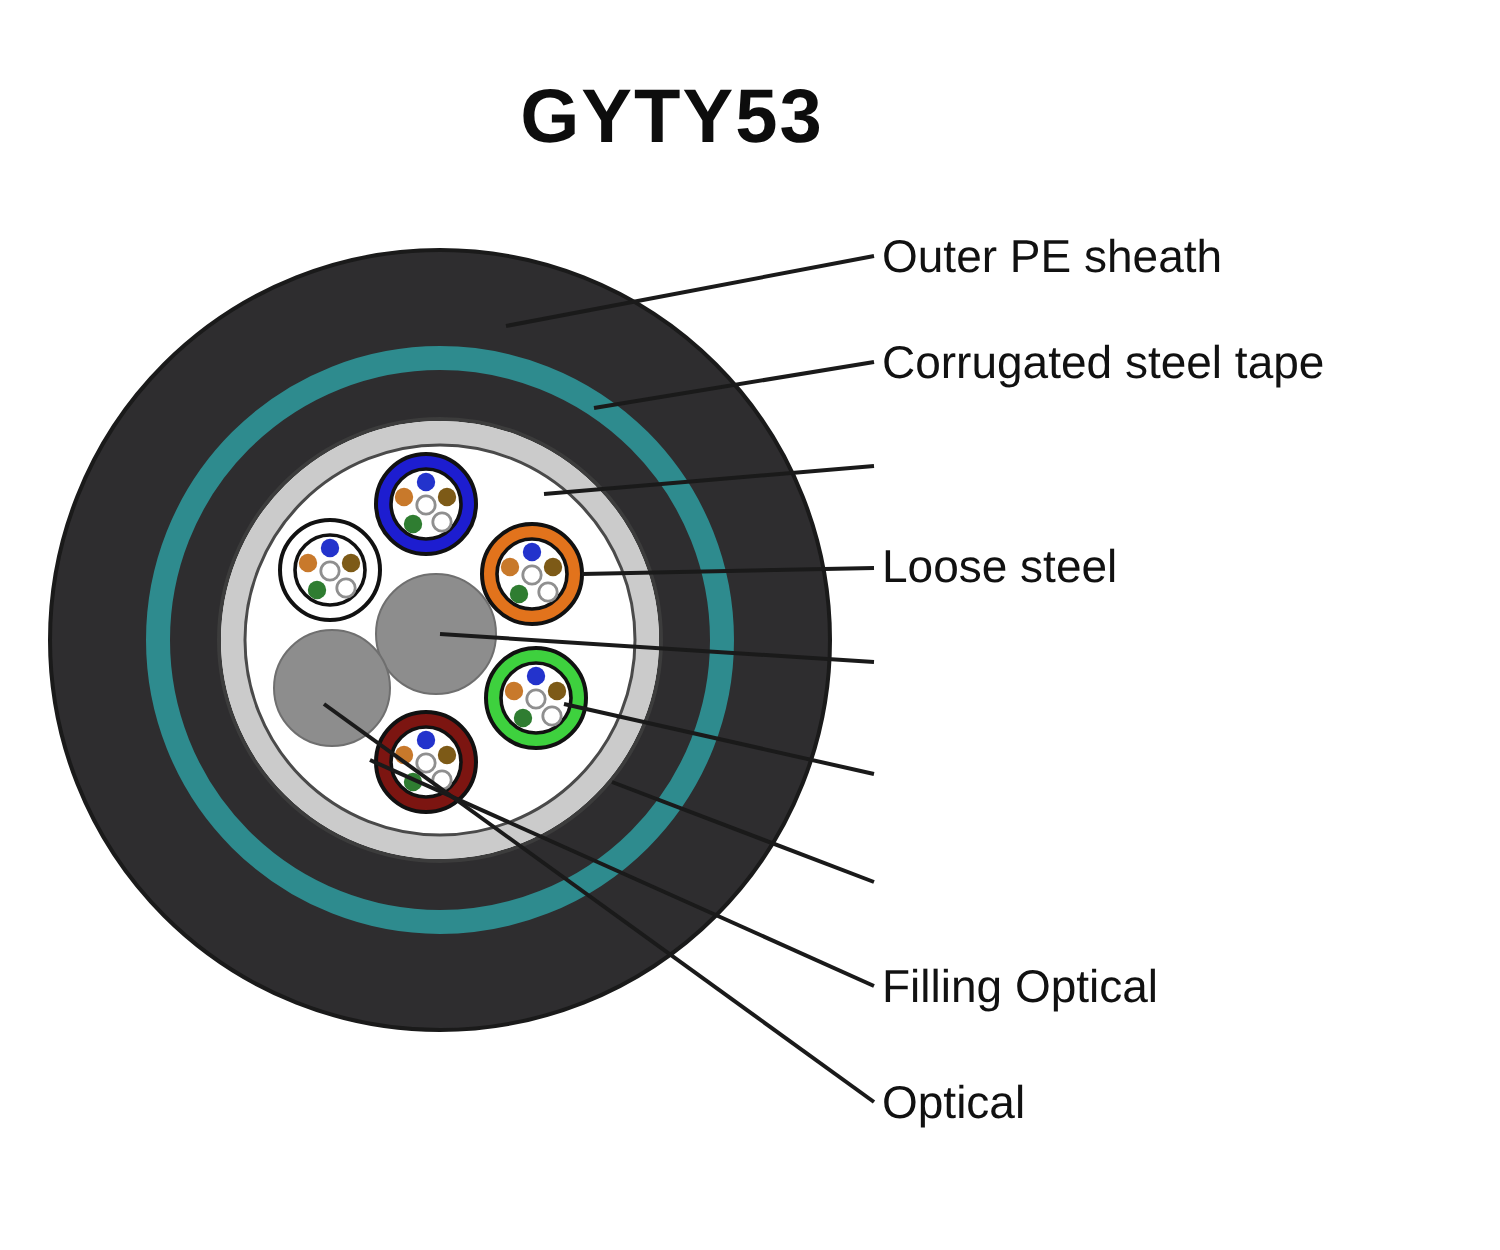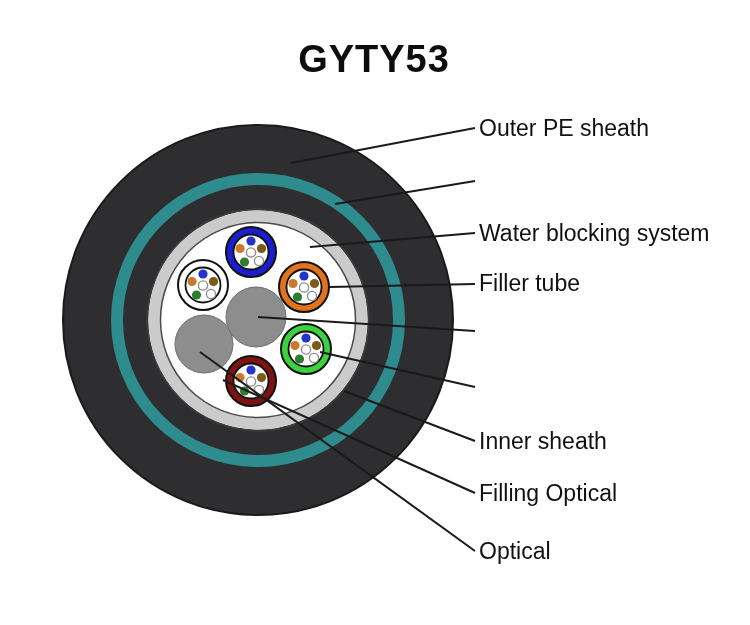--- a/index.html
+++ b/index.html
@@ -2,21 +2,20 @@
 <html style="--outer-sheath: #2e2d2f; --steel-tape-teal: #2e8b8e; --inner-sheath-silver: #cbcbcb; --core-white: #ffffff; --tube-blue: #1d1dd0; --tube-white: #ffffff; --tube-orange: #e2731c; --tube-green: #3ed13e; --tube-dark-red: #7c1511; --filler-gray: #8d8d8d; --fiber-blue: #2333cc; --fiber-orange: #c8792b; --fiber-brown: #7d5a17; --fiber-green: #2f7d31; --fiber-white: #ffffff; --leader-line: #1a1a1a; --label-text: #111111;"><head>
 <meta charset="utf-8">
 <style>
   html,body{margin:0;padding:0;background:#ffffff;}
   .canvas{
     position:relative;
     width:712px;height:625px;
     background:#ffffff;
     font-family:"Liberation Sans", sans-serif;
     overflow:hidden;
-    margin-left:38px;
   }
   .title{
     position:absolute;
     left:0; top:38px;
     width:672px;
     text-align:center;
     font-size:38px;
     font-weight:bold;
     letter-spacing:1px;
     color:#0d0d0d;
@@ -85,20 +84,19 @@
     <line class="leader" x1="291" y1="287" x2="437" y2="284"></line>
     <line class="leader" x1="220" y1="317" x2="437" y2="331"></line>
     <line class="leader" x1="282" y1="352" x2="437" y2="387"></line>
     <line class="leader" x1="306" y1="391" x2="437" y2="441"></line>
     <line class="leader" x1="185" y1="380" x2="437" y2="493"></line>
     <line class="leader" x1="162" y1="352" x2="437" y2="551"></line>
   </svg>
 
   <div class="labels">
     <div class="label" style="top:115px">Outer PE sheath</div>
-    <div class="label" style="top:220px">Water blocking system</div>
-    <div class="label" style="top:270px">Filler tube</div>
-    <div class="label" style="top:428px">Inner sheath</div>
+    <div class="label" style="top:168px">Corrugated steel tape</div>
+    <div class="label" style="top:270px">Loose steel</div>
     <div class="label" style="top:480px">Filling Optical</div>
     <div class="label" style="top:538px">Optical</div>
   </div>
 
 </div>
 
 </body></html>

